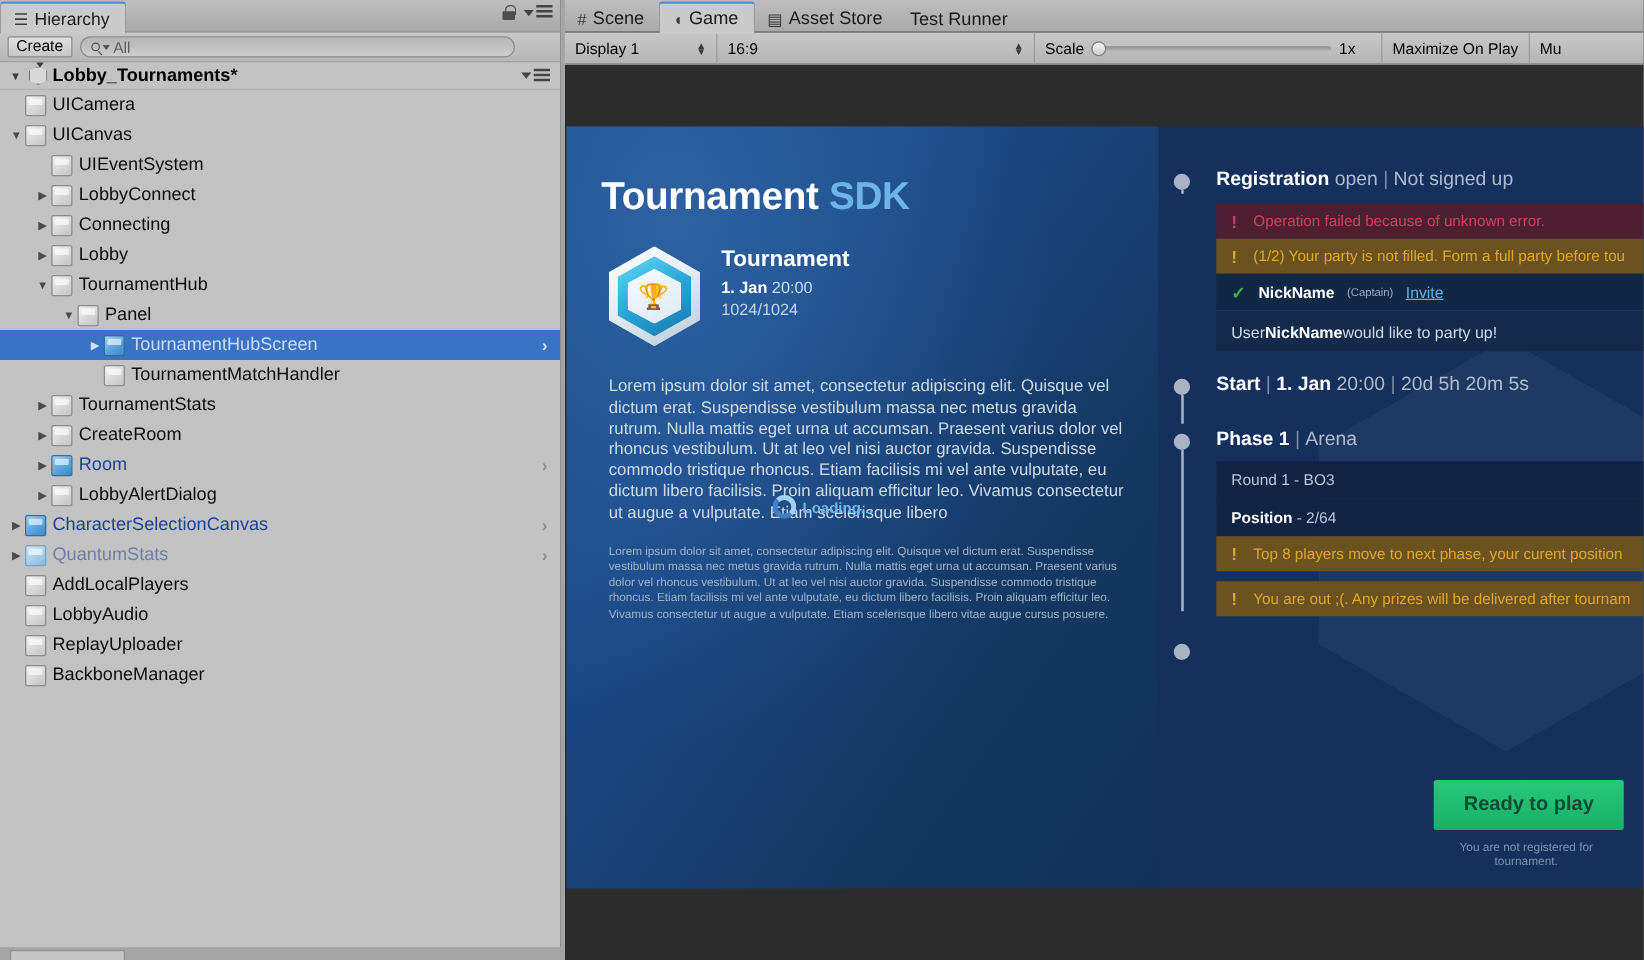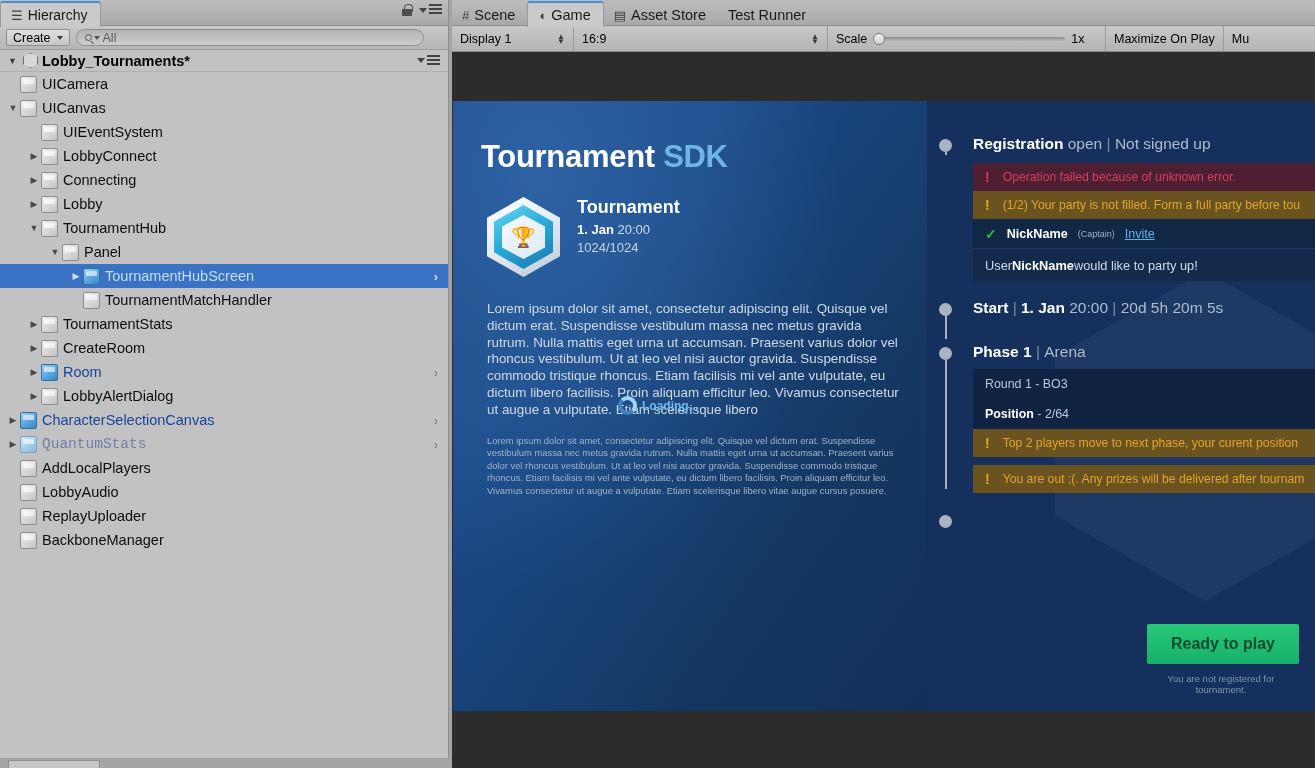--- a/index.html
+++ b/index.html
@@ -61,21 +61,21 @@
     height: 24px; display: flex; align-items: center; gap: 6px;
     padding: 0 8px 0 6px;
     background: linear-gradient(to bottom,#c8c8c8,#b6b6b6);
     border-bottom: 1px solid #9c9c9c;
   }
   .create-btn {
     display: inline-flex; align-items: center; gap: 6px;
     height: 17px; padding: 0 6px;
     font-size: 12.5px;
     background: linear-gradient(to bottom,#e0e0e0,#c6c6c6);
-    border: 1px solid #8f8f8f; border-radius: 2px;
+    border: 1px solid #8f8f8f; border-radius: 2px; flex-direction: column;
   }
   .create-btn .caret { width:0;height:0;border-left:3.5px solid transparent;border-right:3.5px solid transparent;border-top:4.5px solid #3a3a3a; }
   .search-box {
     flex: 1; height: 17px; border-radius: 9px;
     background: linear-gradient(to bottom,#b4b4b4,#cdcdcd);
     border: 1px solid #8f8f8f;
     display: flex; align-items: center; gap: 3px; padding: 0 8px;
     font-size: 12.5px; color: #5e5e5e;
     max-width: 348px;
   }
@@ -130,21 +130,21 @@
   }
   .cube.prefab {
     background: linear-gradient(145deg,#9fd2f5 0%,#5fa8e0 50%,#3b87c4 100%);
     border-color:#2f6fa3;
   }
   .cube.prefab-light {
     background: linear-gradient(145deg,#cfe6f7 0%,#a5cdea 55%,#8bb8da 100%);
     border-color:#7ba3c4;
   }
   .label-prefab { color:#19439a; }
-  .label-prefab-light { color:#6f7fa8;font-family:Liberation Mono, monospace; }
+  .label-prefab-light { color:#6f7fa8; }
   .node.selected .label-prefab,
   .node.selected .label-prefab-light { color:#c6dcf7; }
   .node .chev {
     margin-left: auto; color: #8a8a8a; font-size: 13px; font-weight: bold;
   }
   .node.selected .chev { color:#d5e6fb; }
 
   
   #gamepanel {
     position: absolute; left: 452px; top: 0; width: 863px; height: 768px;
@@ -637,21 +637,21 @@
           <div style="margin:8px 0 0 46px;">
             <div class="row-plain">
               <span>Round 1 - BO3</span>
             </div>
             <div class="row-plain">
               <b>Position</b>&nbsp;
               <span>- 2/64</span>
             </div>
             <div class="alert amber">
               <span class="bang">!</span>
-              <span>Top 2 players move to next phase, your curent position</span>
+              <span>Top 8 players move to next phase, your curent position</span>
             </div>
           </div>
 
 
           <div style="margin:8px 0 0 46px;">
             <div class="alert amber">
               <span class="bang">!</span>
               <span>You are out ;(. Any prizes will be delivered after tournam</span>
             </div>
           </div>

